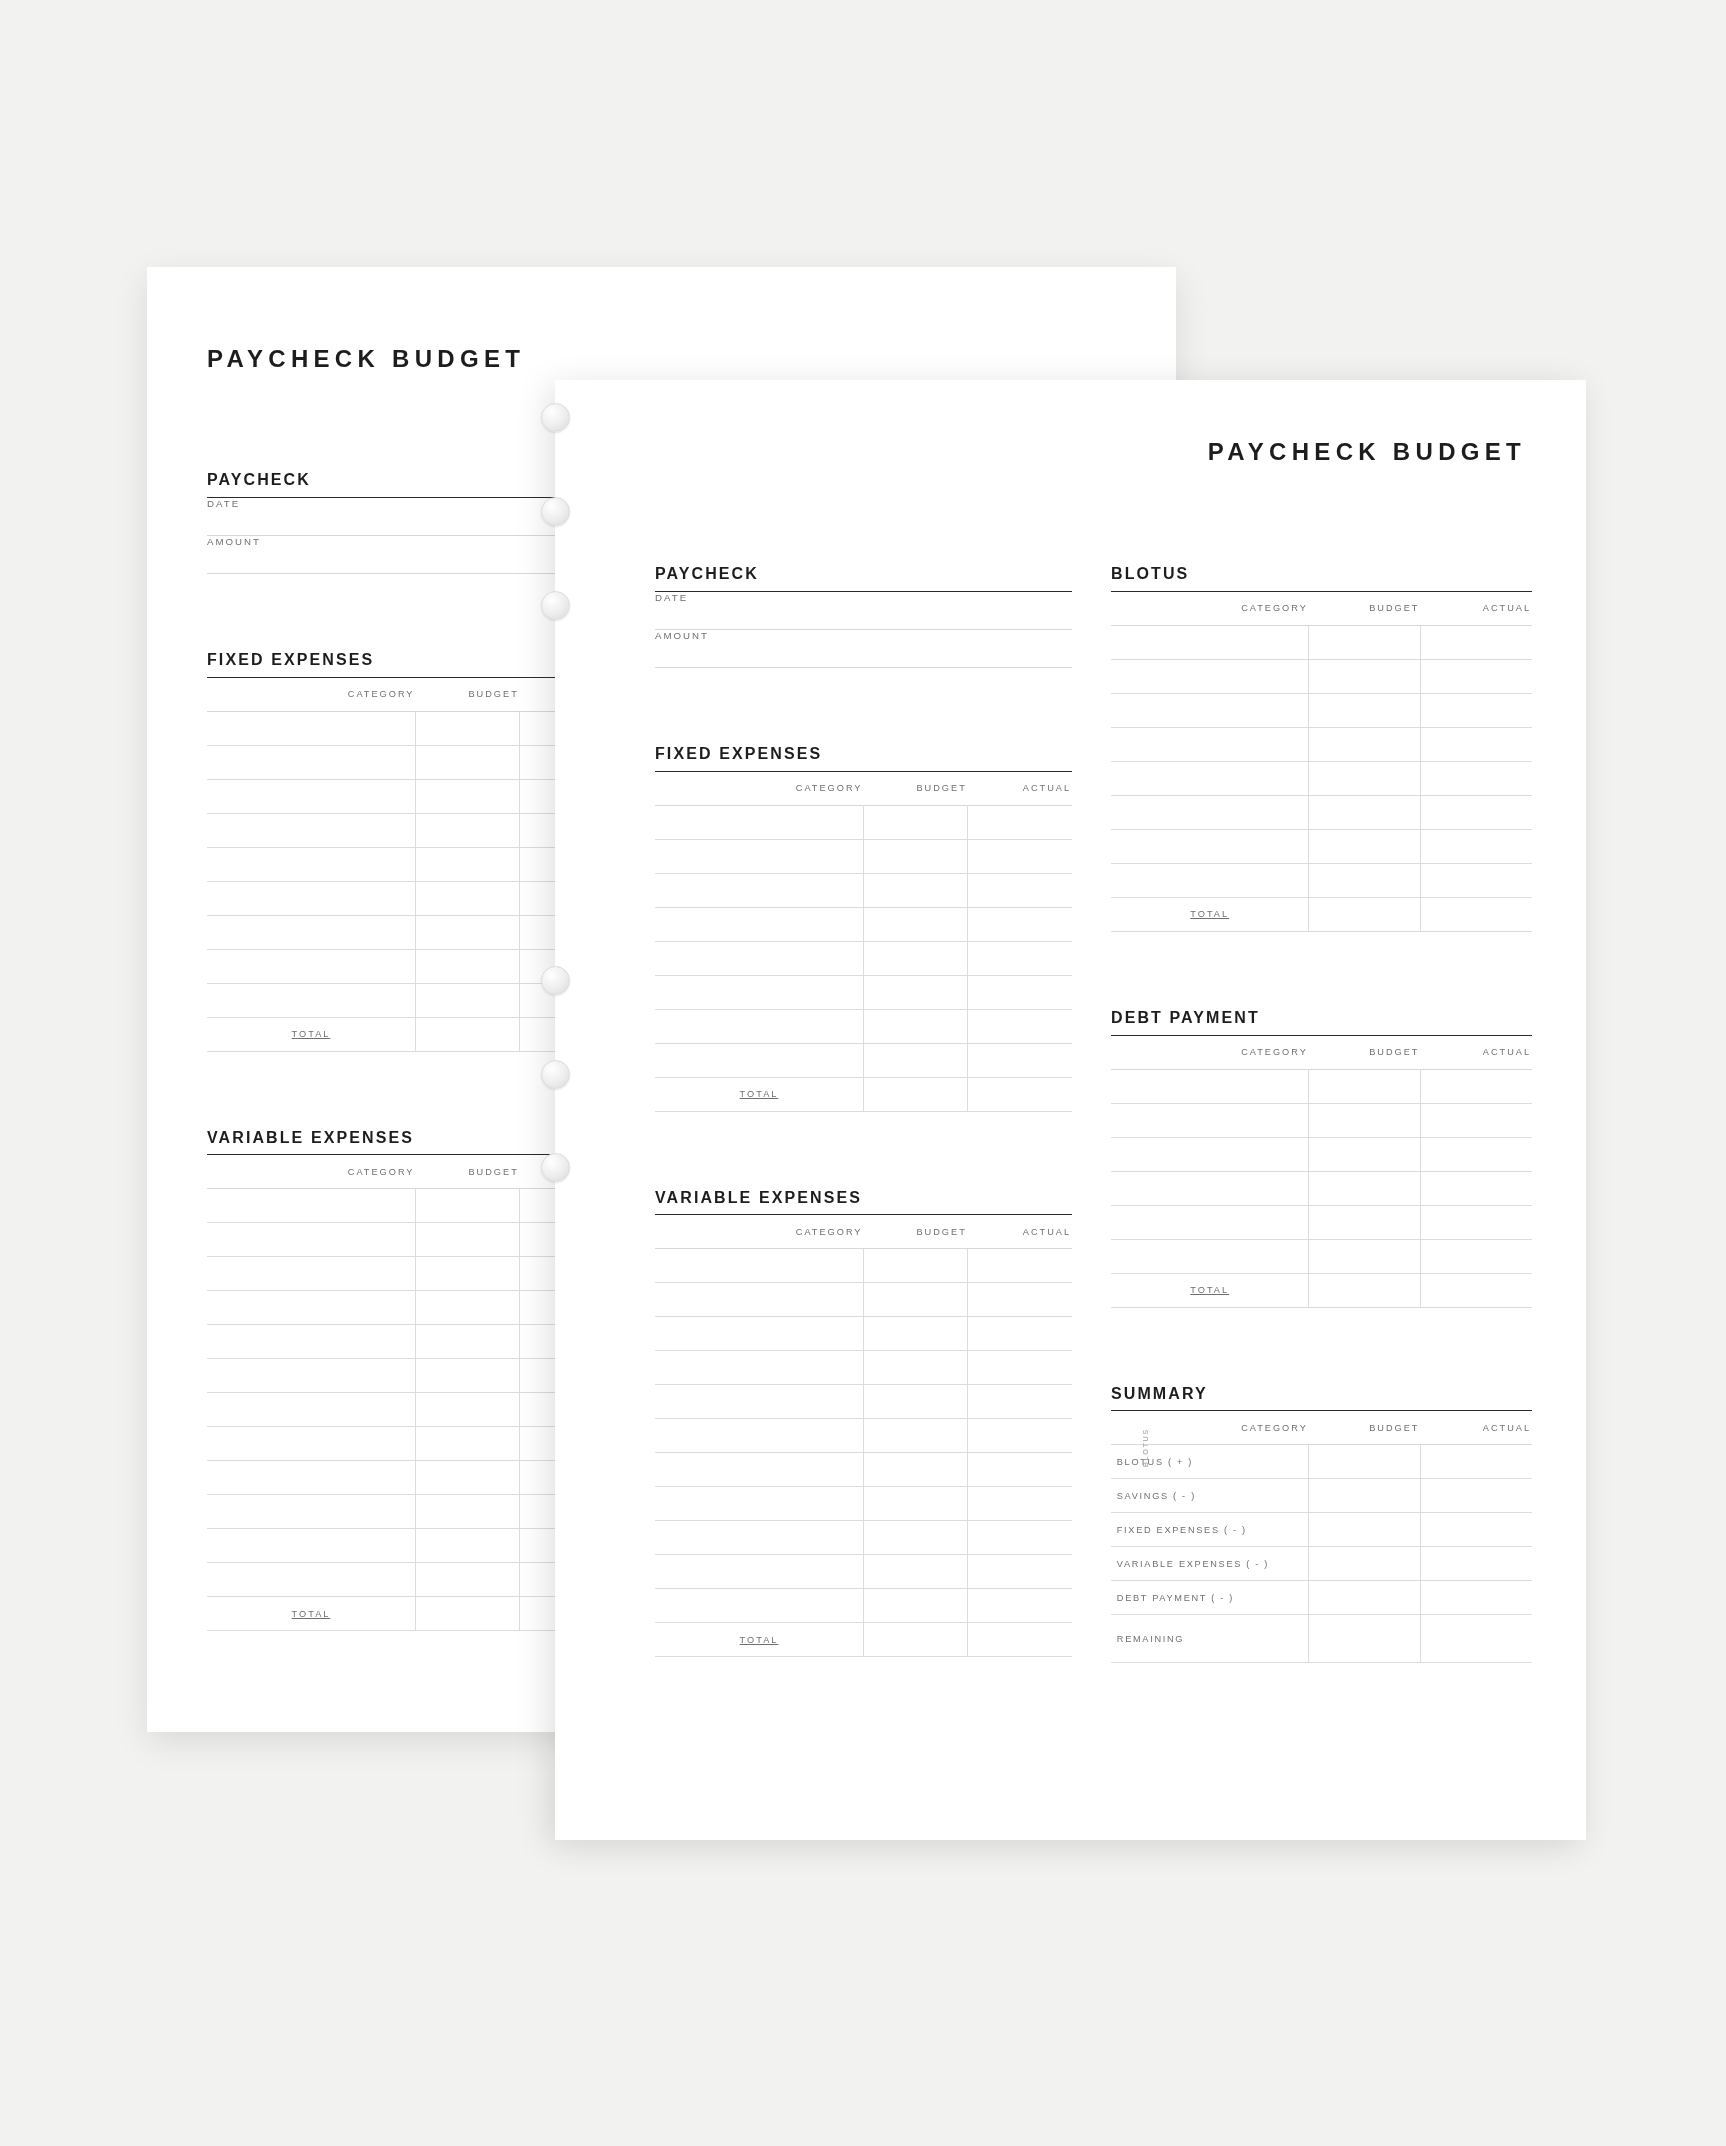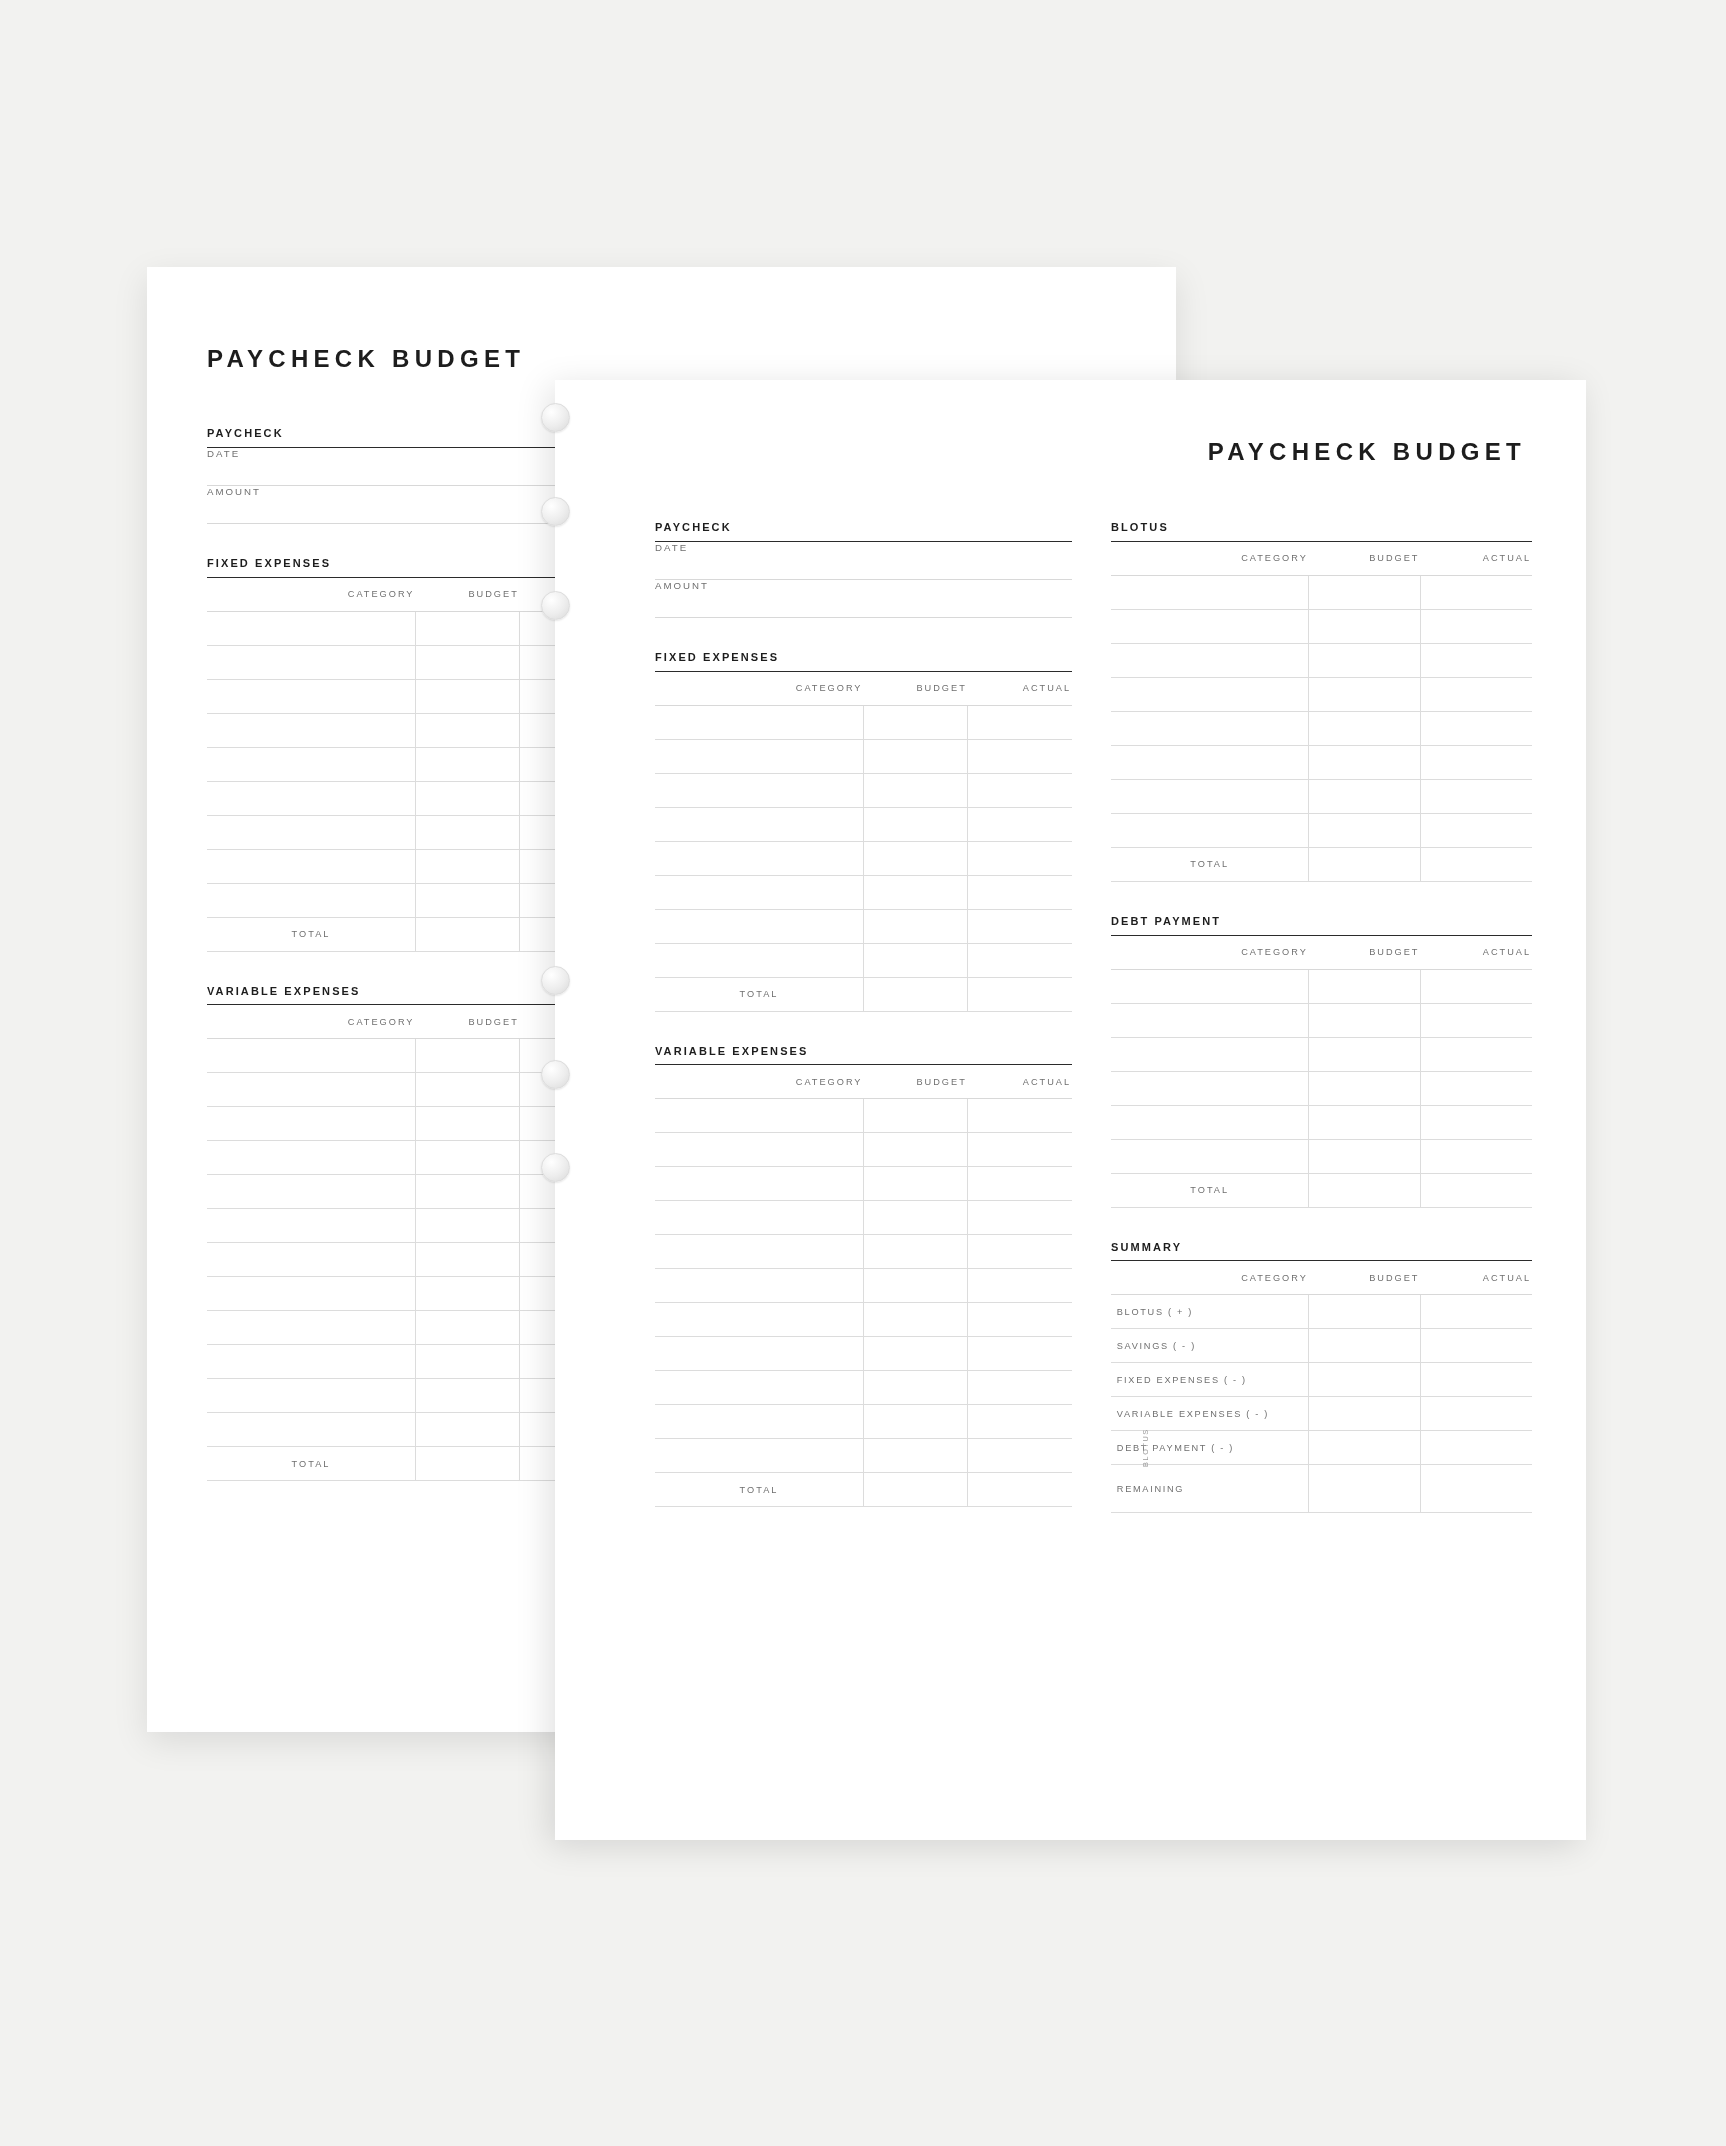--- a/index.html
+++ b/index.html
@@ -48,25 +48,26 @@
     left: 60px;
     top: 78px;
   }
   #front-title {
     position: absolute;
     right: 60px;
     top: 58px;
   }
 
   .section-title {
-    font-size: 11px;
+    font-size: 16px;
     letter-spacing: 2.1px;
     font-weight: 700;
     color: #1d1d1d;
     margin-bottom: 7.8px;
+    margin-top: 44px;
   }
 
   
   .ring {
     position: absolute;
     width: 27px;
     height: 27px;
     border-radius: 50%;
     background: radial-gradient(circle at 35% 30%, #ffffff 0%, #ededed 55%, #d9d9d9 100%);
     border: 1px solid #dcdcdc;
@@ -133,20 +134,21 @@
   table.grid td:last-child { border-right: none; }
   table.grid td.cat { border-right: 1px solid #dcdcdc; }
   table.grid tr.total-row td {
     border-bottom: 1px solid #dcdcdc;
   }
   .total-label {
     font-size: 9.2px;
     letter-spacing: 2px;
     color: #6f6f6f;
     text-align: center;
+    text-decoration: underline;
   }
   .rowlabel {
     font-size: 9.2px;
     letter-spacing: 1.7px;
     color: #6f6f6f;
     padding-left: 5.8px;
     text-align: left;
   }
   .gap-md { height: 33px; }
 </style>

